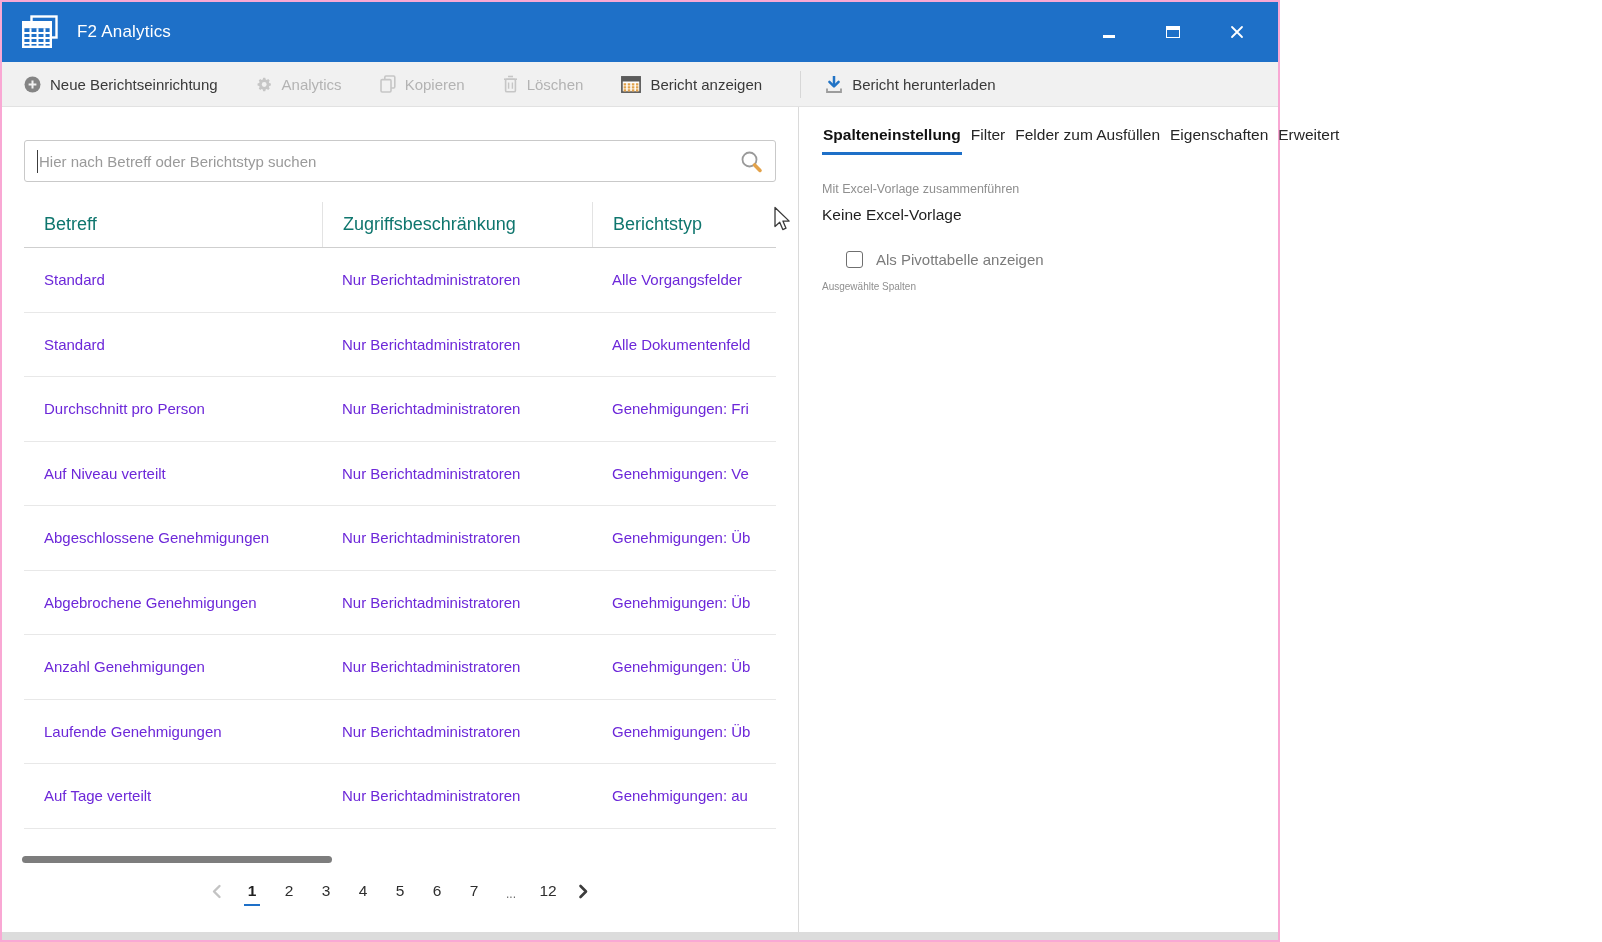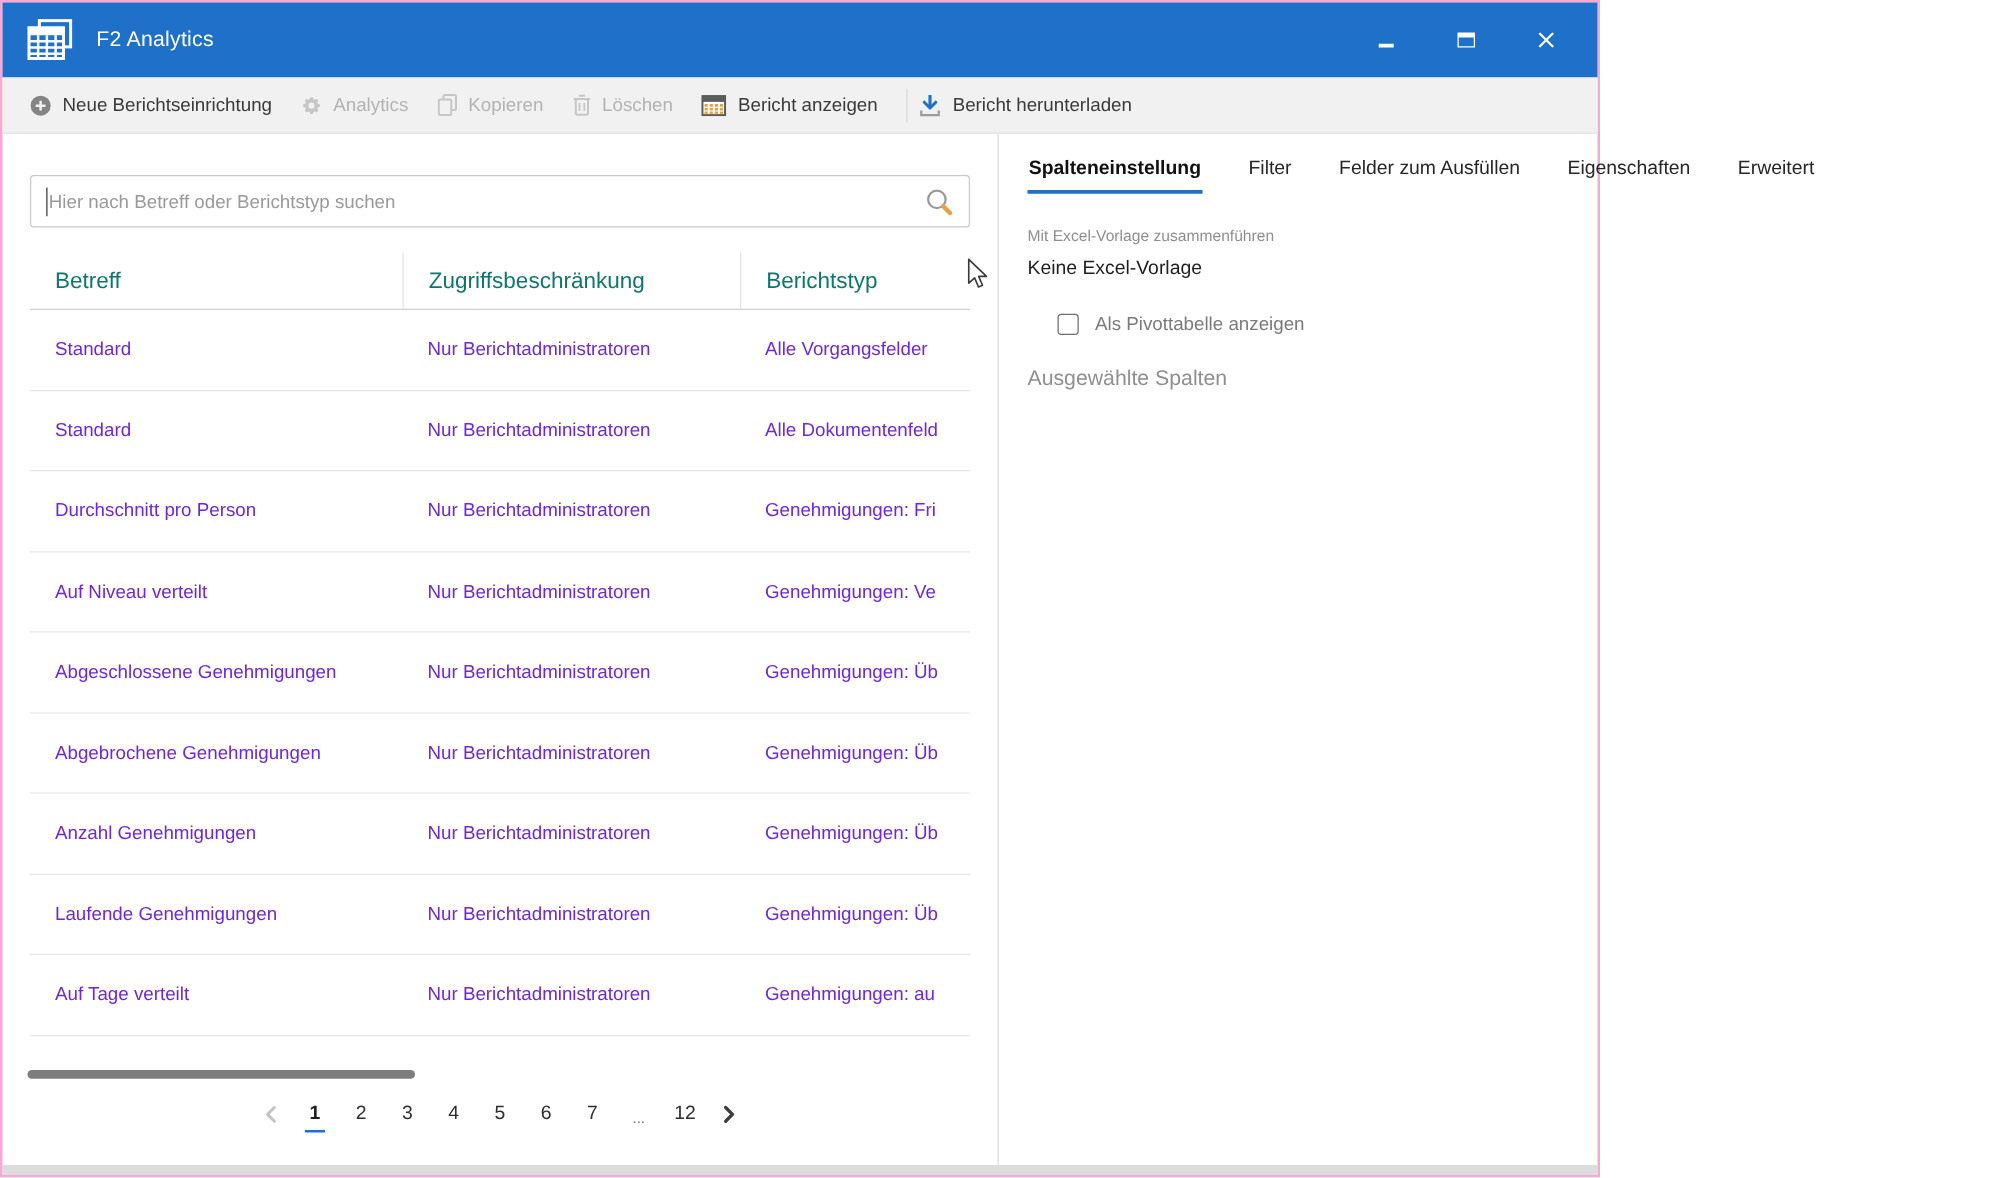--- a/index.html
+++ b/index.html
@@ -14,21 +14,21 @@
             padding-left:18px;flex:0 0 auto}
   .app-icon{margin-right:17px;display:flex}
   .title{color:#fff;font-size:17px;letter-spacing:.2px}
   .win-controls{margin-left:auto;display:flex;align-items:center;gap:46px;padding-right:32px}
   .win-btn{width:18px;height:18px;display:flex;align-items:center;justify-content:center;cursor:pointer}
   .min-glyph{width:12px;height:3px;background:#fff;margin-top:8px}
   .max-glyph{width:14px;height:12px;border:1.6px solid #fff;border-top:4px solid #fff}
 
   
   .toolbar{height:45px;background:#f1f1f1;border-bottom:1px solid #e2e2e2;
-           display:flex;align-items:center;padding-left:22px;gap:23px;flex:0 0 auto}
+           display:flex;align-items:center;padding-left:22px;gap:38px;flex:0 0 auto}
   .tb-btn{display:flex;align-items:center;gap:9px;font-size:15px;color:#3a3a3a;cursor:pointer;white-space:nowrap}
   .tb-btn.disabled{color:#b3b3b3;cursor:default}
   .tb-sep{width:1px;height:27px;background:#d7d7d7}
 
   
   .main{flex:1;display:flex;min-height:0}
   .left-panel{width:796px;flex:0 0 auto;padding:33px 22px 0;overflow:hidden}
   .divider{width:1px;background:#dadada;flex:0 0 auto}
   .right-panel{flex:1;padding:12px 24px 0 23px;min-width:0}
 
@@ -63,30 +63,30 @@
   .pagination{margin-top:12px;display:flex;align-items:center;justify-content:center;
               gap:15px;font-size:15.5px;color:#2e2e2e}
   .pg-chevron{display:flex;align-items:center;padding:4px;cursor:pointer}
   .pg-num{min-width:22px;text-align:center;padding:7px 1px;cursor:pointer;position:relative}
   .pg-num.active{font-weight:bold;color:#1f1f1f}
   .pg-num.active::after{content:"";position:absolute;left:50%;transform:translateX(-50%);
                         bottom:1px;width:16px;height:2.5px;background:#1e70c8}
   .pg-num.ellipsis{font-size:12px;color:#6b6b6b;cursor:default;padding-top:12px}
 
   
-  .tabs{display:flex;gap:36px;font-size:15.5px;color:#262626}
+  .tabs{display:flex;gap:8px;font-size:15.5px;color:#262626}
   .tab{padding:7px 1px 11px;cursor:pointer;position:relative;white-space:nowrap}
   .tab.active{font-weight:bold;color:#111}
   .tab.active::after{content:"";position:absolute;left:0;right:0;bottom:0;height:3px;background:#1e70c8}
   .field-label{margin-top:27px;font-size:12.5px;color:#8f8f8f}
   .field-value{margin-top:10px;font-size:15.5px;color:#1e1e1e;cursor:pointer}
   .checkbox-row{margin-top:27px;display:flex;align-items:center;gap:13px;margin-left:24px}
   .checkbox{width:17px;height:17px;border:1.3px solid #6f6f6f;border-radius:3px;background:#fff;cursor:pointer}
   .checkbox-label{font-size:15px;color:#7b7b7b}
-  .columns-label{margin-top:25px;font-size:17px;color:#8f8f8f}
+  .columns-label{margin-top:13px;font-size:10px;color:#8f8f8f}
 
   
   .footer{height:8px;background:#dcdcdc;flex:0 0 auto}
 
   
   .mouse-cursor{position:absolute;left:769px;top:204px;pointer-events:none;z-index:50}
 </style>
 </head>
 <body>
 

